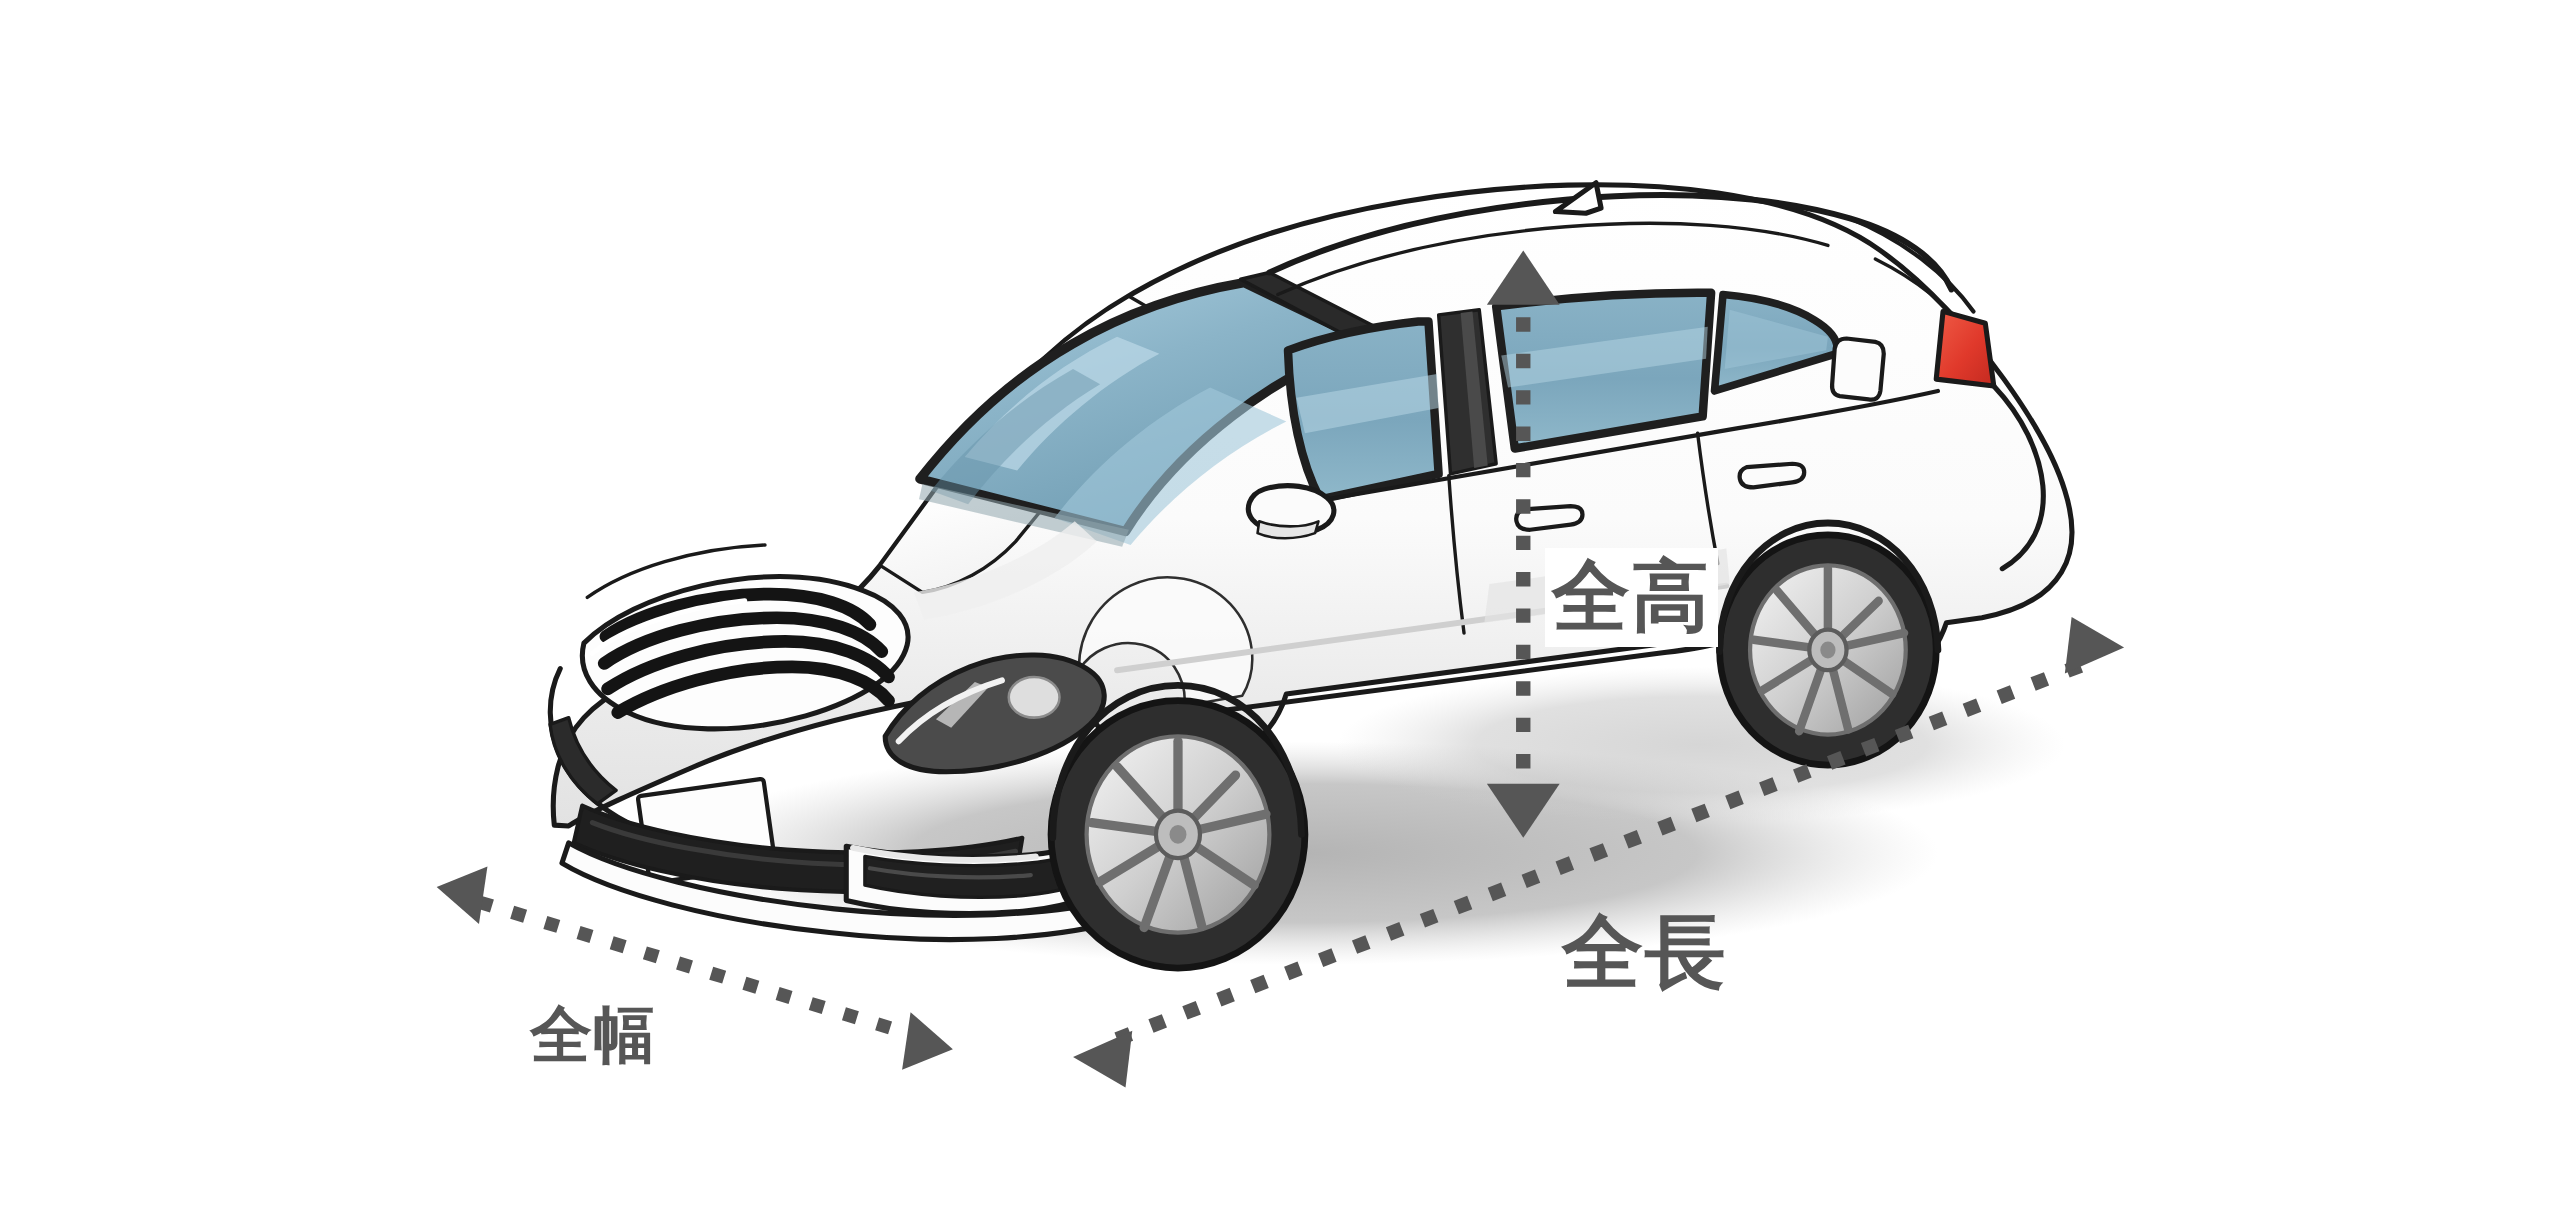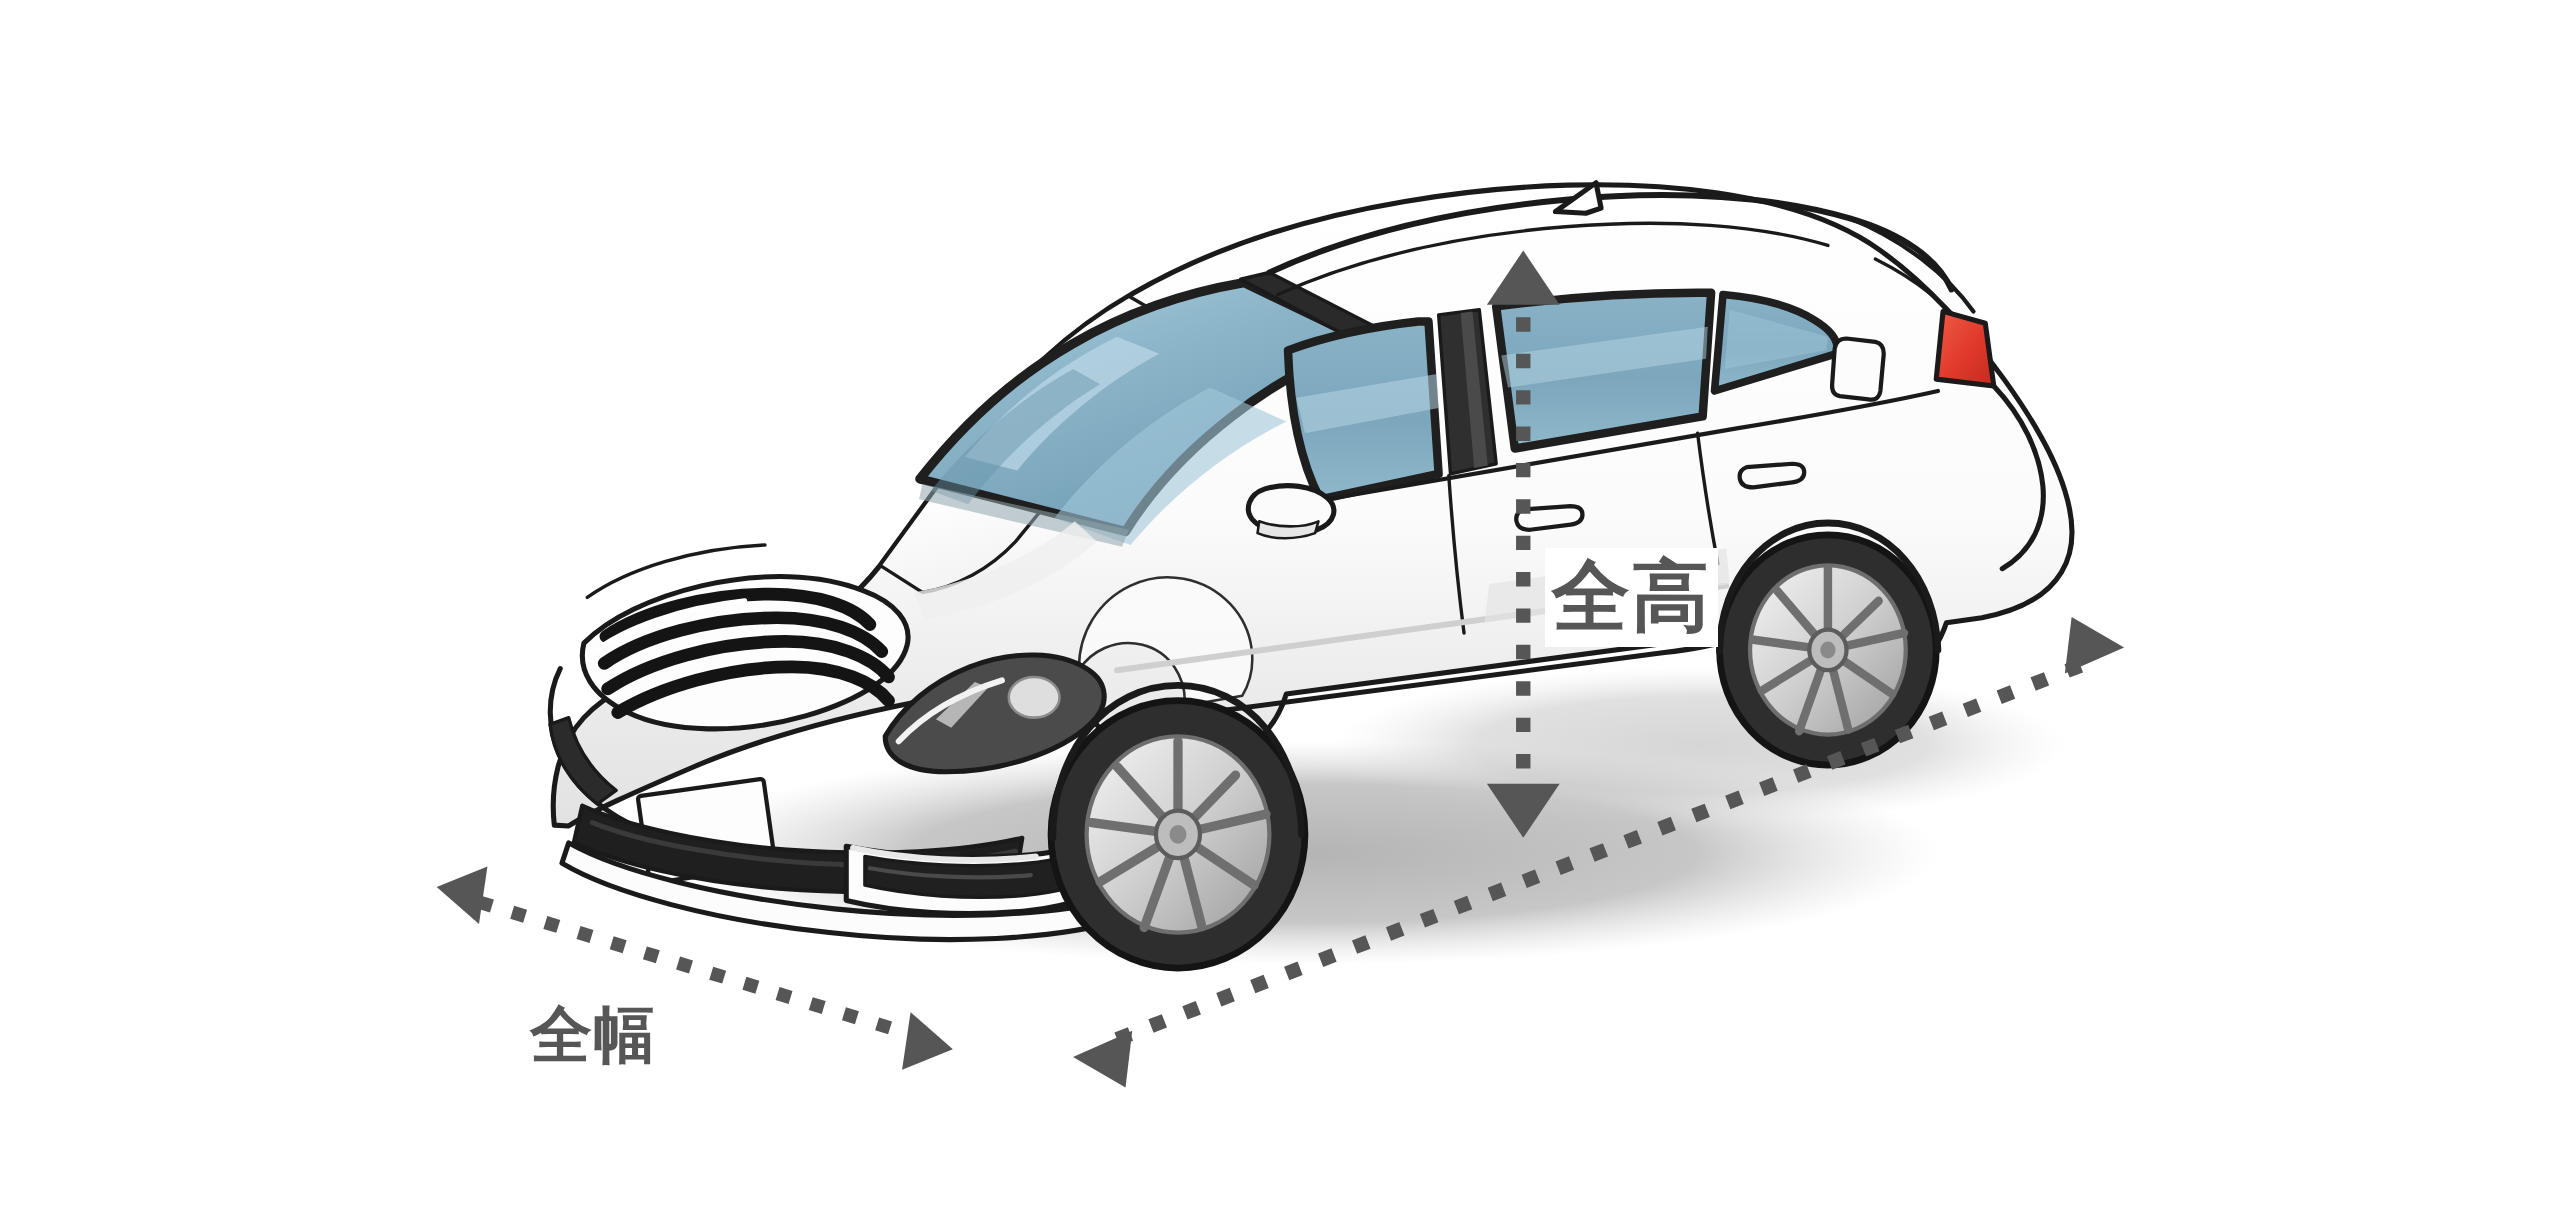--- a/index.html
+++ b/index.html
@@ -364,17 +364,18 @@
       <g>
         <line x1="566" y1="1066" x2="1076" y2="1222" stroke="#565656" stroke-width="16" stroke-dasharray="16 25" stroke-linecap="butt"></line>
         <polygon points="516,1048 576,1024 566,1092"></polygon>
         <polygon points="1126,1240 1066,1264 1076,1196"></polygon>
       </g>
     </g>
   </svg>
 
   <div class="dim-label" id="label-height">全高</div>
 
+  <div class="dim-label" id="label-length">全長</div>
 
   <div class="dim-label" id="label-width">全幅</div>
 
 </div>
 
 
 </body></html>

